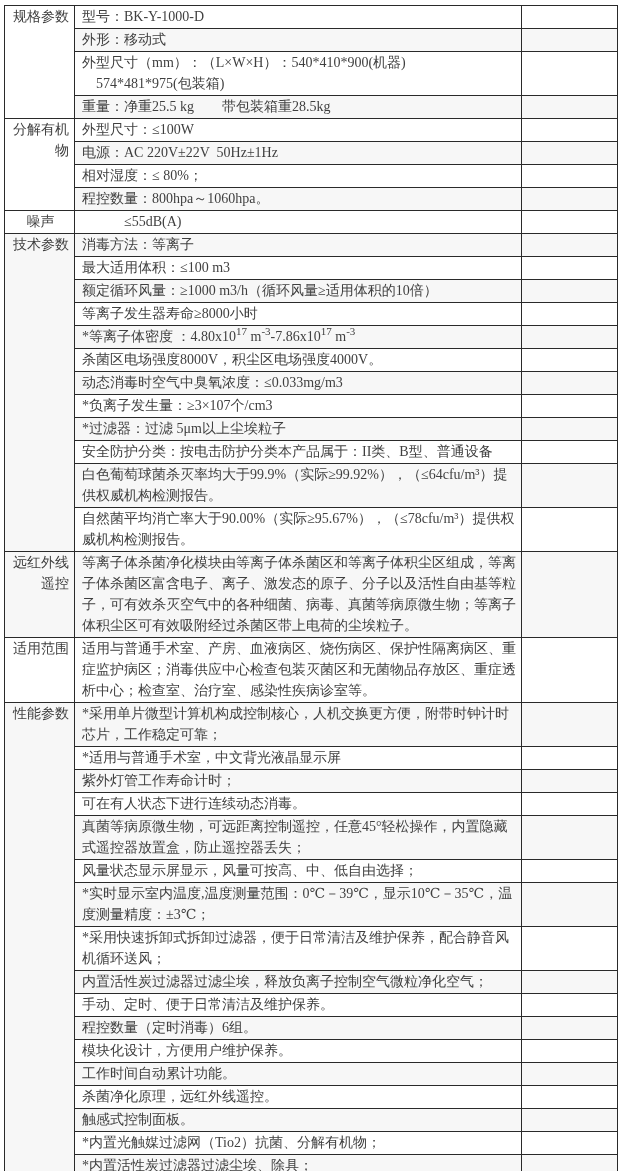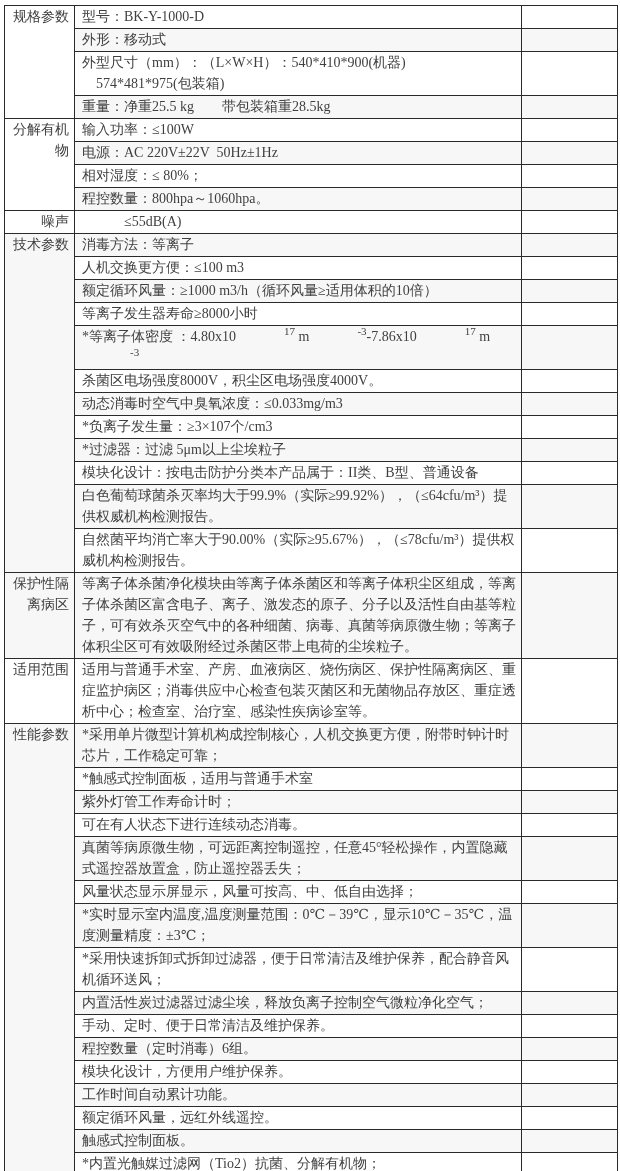--- a/index.html
+++ b/index.html
@@ -23,29 +23,28 @@
     border: 1px solid #2a2a2a;
     font-size: 14px;
     line-height: 21px;
     vertical-align: top;
     padding: 0 4px 1px 7px;
     white-space: pre-wrap;
     word-break: break-all;
     overflow: hidden;
   }
   td.label-cell { padding-right: 5px; text-align: right; }
-  td.align-right { text-align: right; font-family: Liberation Serif, serif; }
+  td.align-right { text-align: center; font-family: Liberation Serif, serif; }
   td.empty-cell { padding: 0; }
   tbody tr { height: 21px; }
   tbody tr:nth-child(even) > td { background: #f7f7f7; }
   sup.sup {
     font-size: 11px;
     line-height: 11px;
     vertical-align: super;
-    margin-left: 48px;
   }
 </style>
 </head>
 <body>
 
 <table class="spec">
   <colgroup>
     <col class="c-label">
     <col class="c-content">
     <col class="c-empty">
@@ -64,21 +63,21 @@
         <td class="content-cell">外型尺寸（mm）：（L×W×H）：540*410*900(机器)
 　574*481*975(包装箱)</td>
         <td class="empty-cell"></td>
       </tr>
       <tr>
         <td class="content-cell">重量：净重25.5 kg　　带包装箱重28.5kg</td>
         <td class="empty-cell"></td>
       </tr>
       <tr>
         <td class="label-cell" rowspan="4">分解有机物</td>
-        <td class="content-cell">输入功率：≤100W</td>
+        <td class="content-cell">外型尺寸：≤100W</td>
         <td class="empty-cell"></td>
       </tr>
       <tr>
         <td class="content-cell">电源：AC 220V±22V  50Hz±1Hz</td>
         <td class="empty-cell"></td>
       </tr>
       <tr>
         <td class="content-cell">相对湿度：≤ 80%；</td>
         <td class="empty-cell"></td>
       </tr>
@@ -90,21 +89,21 @@
         <td class="label-cell align-right" rowspan="1">噪声</td>
         <td class="content-cell">　　　≤55dB(A)</td>
         <td class="empty-cell"></td>
       </tr>
       <tr>
         <td class="label-cell" rowspan="12">技术参数</td>
         <td class="content-cell">消毒方法：等离子</td>
         <td class="empty-cell"></td>
       </tr>
       <tr>
-        <td class="content-cell">人机交换更方便：≤100 m3</td>
+        <td class="content-cell">最大适用体积：≤100 m3</td>
         <td class="empty-cell"></td>
       </tr>
       <tr>
         <td class="content-cell">额定循环风量：≥1000 m3/h（循环风量≥适用体积的10倍）</td>
         <td class="empty-cell"></td>
       </tr>
       <tr>
         <td class="content-cell">等离子发生器寿命≥8000小时</td>
         <td class="empty-cell"></td>
       </tr>
@@ -122,48 +121,48 @@
       </tr>
       <tr>
         <td class="content-cell">*负离子发生量：≥3×107个/cm3</td>
         <td class="empty-cell"></td>
       </tr>
       <tr>
         <td class="content-cell">*过滤器：过滤 5μm以上尘埃粒子</td>
         <td class="empty-cell"></td>
       </tr>
       <tr>
-        <td class="content-cell">模块化设计：按电击防护分类本产品属于：II类、B型、普通设备</td>
+        <td class="content-cell">安全防护分类：按电击防护分类本产品属于：II类、B型、普通设备</td>
         <td class="empty-cell"></td>
       </tr>
       <tr>
         <td class="content-cell">白色葡萄球菌杀灭率均大于99.9%（实际≥99.92%），（≤64cfu/m³）提供权威机构检测报告。</td>
         <td class="empty-cell"></td>
       </tr>
       <tr>
         <td class="content-cell">自然菌平均消亡率大于90.00%（实际≥95.67%），（≤78cfu/m³）提供权威机构检测报告。</td>
         <td class="empty-cell"></td>
       </tr>
       <tr>
-        <td class="label-cell" rowspan="1">保护性隔离病区</td>
+        <td class="label-cell" rowspan="1">远红外线遥控</td>
         <td class="content-cell">等离子体杀菌净化模块由等离子体杀菌区和等离子体积尘区组成，等离子体杀菌区富含电子、离子、激发态的原子、分子以及活性自由基等粒子，可有效杀灭空气中的各种细菌、病毒、真菌等病原微生物；等离子体积尘区可有效吸附经过杀菌区带上电荷的尘埃粒子。</td>
         <td class="empty-cell"></td>
       </tr>
       <tr>
         <td class="label-cell" rowspan="1">适用范围</td>
         <td class="content-cell">适用与普通手术室、产房、血液病区、烧伤病区、保护性隔离病区、重症监护病区；消毒供应中心检查包装灭菌区和无菌物品存放区、重症透析中心；检查室、治疗室、感染性疾病诊室等。</td>
         <td class="empty-cell"></td>
       </tr>
       <tr>
         <td class="label-cell" rowspan="17">性能参数</td>
         <td class="content-cell">*采用单片微型计算机构成控制核心，人机交换更方便，附带时钟计时芯片，工作稳定可靠；</td>
         <td class="empty-cell"></td>
       </tr>
       <tr>
-        <td class="content-cell">*触感式控制面板，适用与普通手术室</td>
+        <td class="content-cell">*适用与普通手术室，中文背光液晶显示屏</td>
         <td class="empty-cell"></td>
       </tr>
       <tr>
         <td class="content-cell">紫外灯管工作寿命计时；</td>
         <td class="empty-cell"></td>
       </tr>
       <tr>
         <td class="content-cell">可在有人状态下进行连续动态消毒。</td>
         <td class="empty-cell"></td>
       </tr>
@@ -197,21 +196,21 @@
       </tr>
       <tr>
         <td class="content-cell">模块化设计，方便用户维护保养。</td>
         <td class="empty-cell"></td>
       </tr>
       <tr>
         <td class="content-cell">工作时间自动累计功能。</td>
         <td class="empty-cell"></td>
       </tr>
       <tr>
-        <td class="content-cell">额定循环风量，远红外线遥控。</td>
+        <td class="content-cell">杀菌净化原理，远红外线遥控。</td>
         <td class="empty-cell"></td>
       </tr>
       <tr>
         <td class="content-cell">触感式控制面板。</td>
         <td class="empty-cell"></td>
       </tr>
       <tr>
         <td class="content-cell">*内置光触媒过滤网（Tio2）抗菌、分解有机物；</td>
         <td class="empty-cell"></td>
       </tr>

